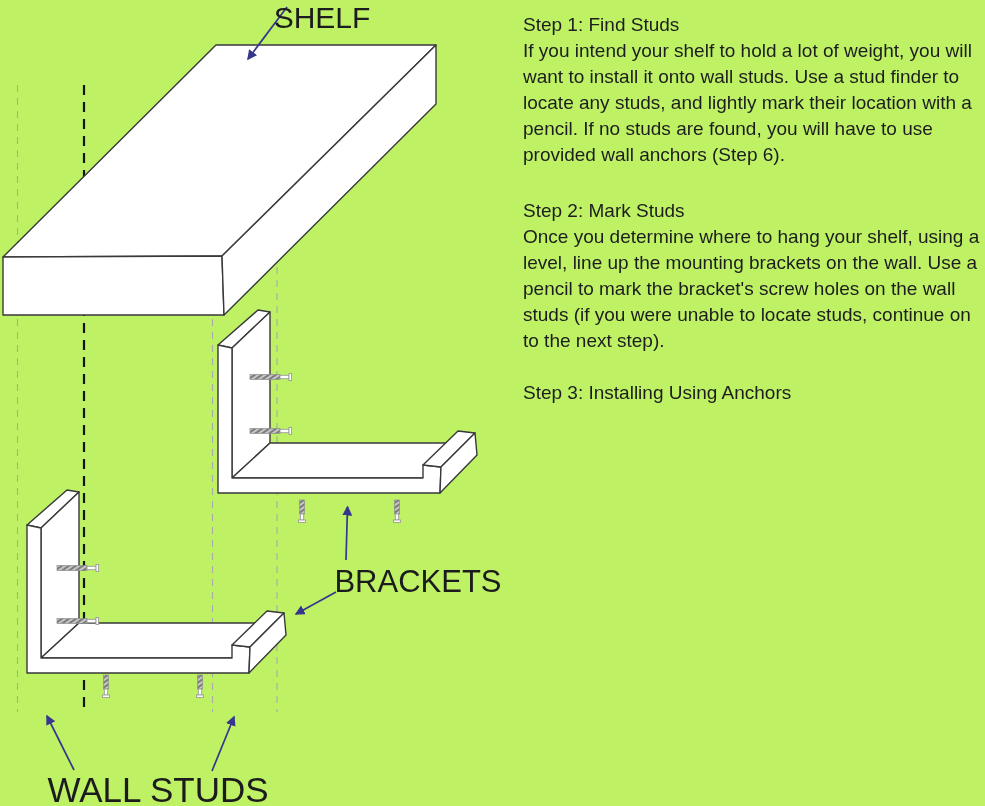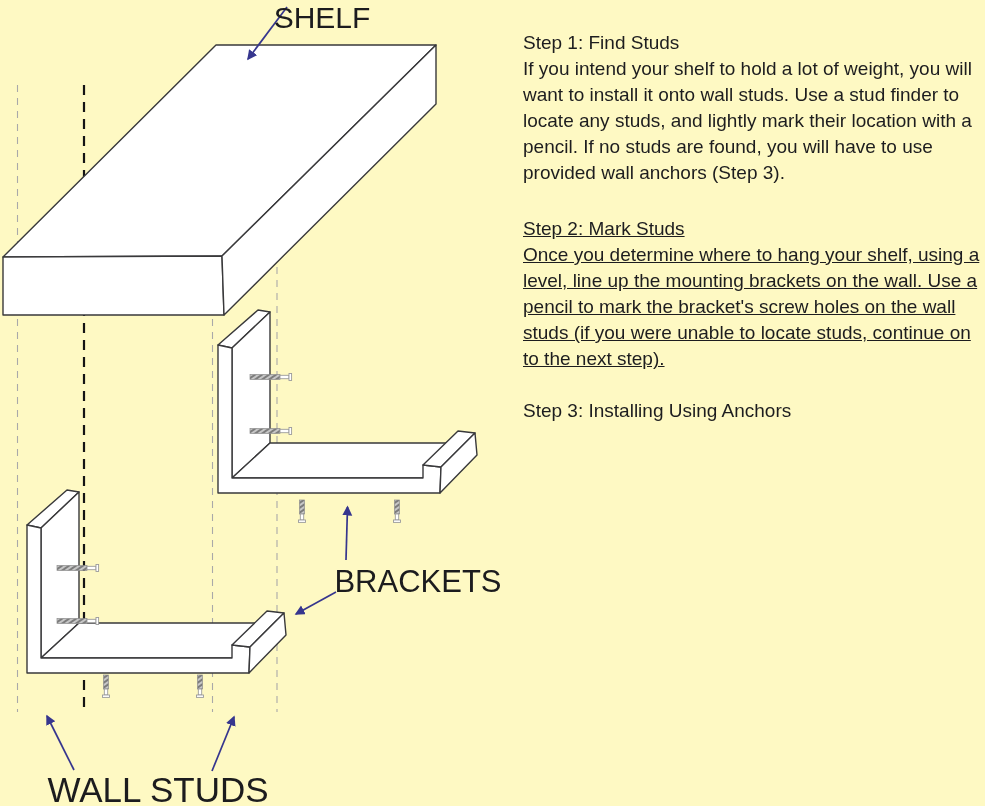--- a/index.html
+++ b/index.html
@@ -1,33 +1,33 @@
 <!DOCTYPE html>
 <html><head>
 <meta charset="utf-8">
 <style>
   html,body{margin:0;padding:0;background:#ffffff;}
   .stage{
-    position:relative;width:985px;height:806px;background:#fef9c3;overflow:hidden;
+    position:relative;width:985px;height:806px;background:#bef264;overflow:hidden;
     font-family:"Liberation Sans",sans-serif;
   }
   .diagram{position:absolute;left:0;top:0;}
   .oline{fill:#ffffff;stroke:#39393b;stroke-width:1.4;stroke-linejoin:round;stroke-linecap:round;}
   .screw-metal{stroke:#8e8e8e;stroke-width:0.7;}
   .screw-shine{fill:#ffffff;stroke:#9b9b9b;stroke-width:0.9;}
   .dlabel{fill:#1c1c1e;font-family:"Liberation Sans",sans-serif;}
   .lbl-shelf{font-size:30px;}
   .lbl-brackets{font-size:31px;}
   .lbl-wallstuds{font-size:35px;}
   .arrow-line{fill:none;stroke-width:1.7;}
   .steps-col{position:absolute;left:523px;top:0;width:463px;height:806px;}
   .step{position:absolute;left:0;width:463px;color:#1d1d1f;font-size:19px;line-height:26px;}
-  .step-title{white-space:nowrap;margin-top:18px;}
+  .step-title{white-space:nowrap;}
   .step-1{top:12px;}
-  .step-2{top:198px;text-decoration:underline;}
+  .step-2{top:198px;}
   .step-3{top:380px;}
   .step-4{top:533px;}
   .step-5{top:704px;}
 </style>
 </head>
 <body>
 
 <div class="stage">
 
   <svg class="diagram" width="520" height="806" viewBox="0 0 520 806">
@@ -96,21 +96,21 @@
 
     <text class="dlabel lbl-shelf" x="322" y="28" text-anchor="middle">SHELF</text>
     <text class="dlabel lbl-brackets" x="418" y="592" text-anchor="middle">BRACKETS</text>
     <text class="dlabel lbl-wallstuds" x="158" y="802" text-anchor="middle">WALL STUDS</text>
   </svg>
 
   <div class="steps-col">
 
     <section class="step step-1">
       <div class="step-title">Step 1: Find Studs</div>
-      <div class="step-body">If you intend your shelf to hold a lot of weight, you will want to install it onto wall studs. Use a stud finder to locate any studs, and lightly mark their location with a pencil. If no studs are found, you will have to use provided wall anchors (Step 3).</div>
+      <div class="step-body">If you intend your shelf to hold a lot of weight, you will want to install it onto wall studs. Use a stud finder to locate any studs, and lightly mark their location with a pencil. If no studs are found, you will have to use provided wall anchors (Step 6).</div>
     </section>
 
     <section class="step step-2">
       <div class="step-title">Step 2: Mark Studs</div>
       <div class="step-body">Once you determine where to hang your shelf, using a level, line up the mounting brackets on the wall. Use a pencil to mark the bracket's screw holes on the wall studs (if you were unable to locate studs, continue on to the next step).</div>
     </section>
 
     <section class="step step-3">
       <div class="step-title">Step 3: Installing Using Anchors</div>
     </section>

